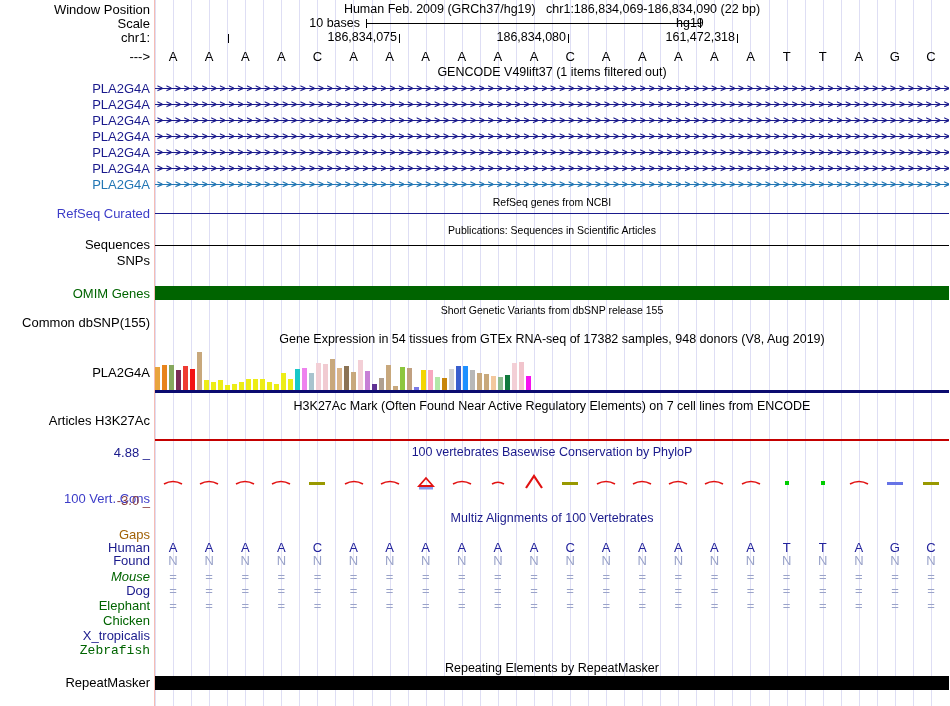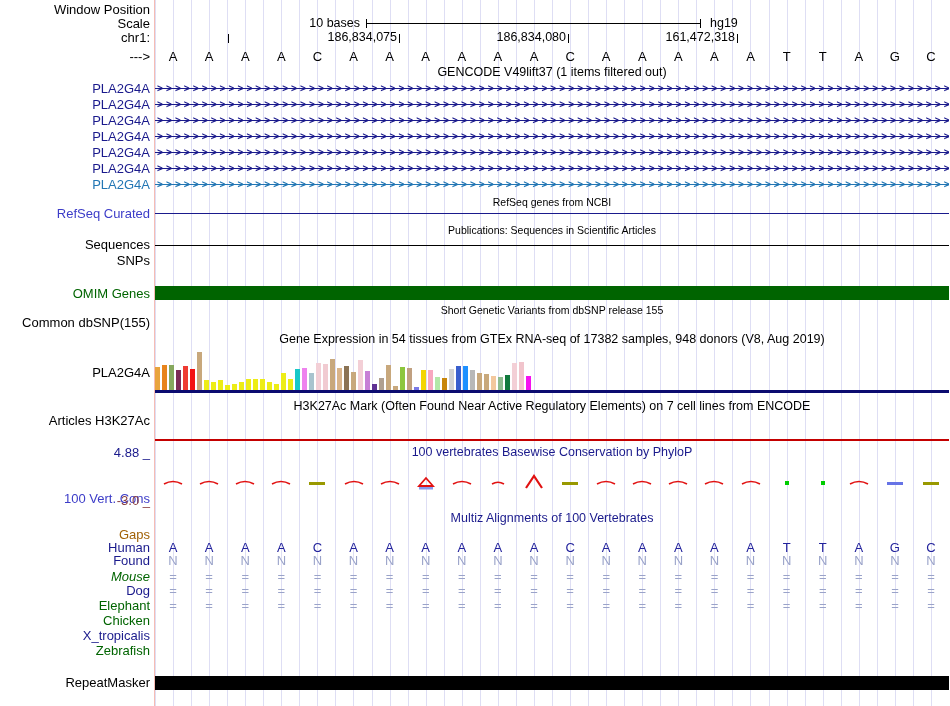--- a/index.html
+++ b/index.html
@@ -31,25 +31,26 @@
   .dim{color:#9aa3c9;}
 </style>
 </head>
 <body>
 
 <div id="app">
   <div class="grid"></div>
   <div class="pinkline"></div>
 
   <div class="label" style="top:3px">Window Position</div>
+  <div class="ttitle" style="top:3px">Human Feb. 2009 (GRCh37/hg19)   chr1:186,834,069-186,834,090 (22 bp)</div>
 
   <div class="label" style="top:17px">Scale</div>
   <div class="rlabel" style="top:17px;left:260px;width:100px">10 bases</div>
   <div class="scalebar" style="top:19px;left:366px;width:333px"></div>
-  <div class="rlabel" style="top:17px;left:710px;text-align:center">hg19</div>
+  <div class="rlabel" style="top:17px;left:676px;text-align:center">hg19</div>
 
   <div class="label" style="top:31px">chr1:</div>
   <div class="ruler-tick" style="top:34px;left:228px"></div>
   <div class="ruler-tick" style="top:34px;left:399px"></div>
   <div class="ruler-tick" style="top:34px;left:568px"></div>
   <div class="ruler-tick" style="top:34px;left:737px"></div>
   <div class="rlabel" style="top:31px;left:297px;width:100px">186,834,075</div>
   <div class="rlabel" style="top:31px;left:466px;width:100px">186,834,080</div>
   <div class="rlabel" style="top:31px;left:635px;width:100px">161,472,318</div>
 
@@ -438,18 +439,19 @@
         <div class="cell dim">=</div>
         <div class="cell dim">=</div>
         <div class="cell dim">=</div>
         <div class="cell dim">=</div>
         <div class="cell dim">=</div>
         <div class="cell dim">=</div>
         <div class="cell dim">=</div>
       </div>
       <div class="label" style="top: 614px; color: rgb(0, 100, 0);">Chicken</div>
       <div class="label" style="top: 629px; color: rgb(26, 26, 140);">X_tropicalis</div>
-      <div class="label" style="top: 644px; color: rgb(0, 100, 0);">Zebrafish</div>
+      <div class="label" style="top: 644px; color: rgb(0, 100, 0); font-family: Liberation Mono, monospace;">Zebrafish</div>
     </div>
 
+  <div class="ttitle" style="top:662px">Repeating Elements by RepeatMasker</div>
   <div class="label" style="top:676px">RepeatMasker</div>
   <div class="hbar" style="top:676px;height:14px;background:#000"></div>
 </div>
 
 </body></html>

